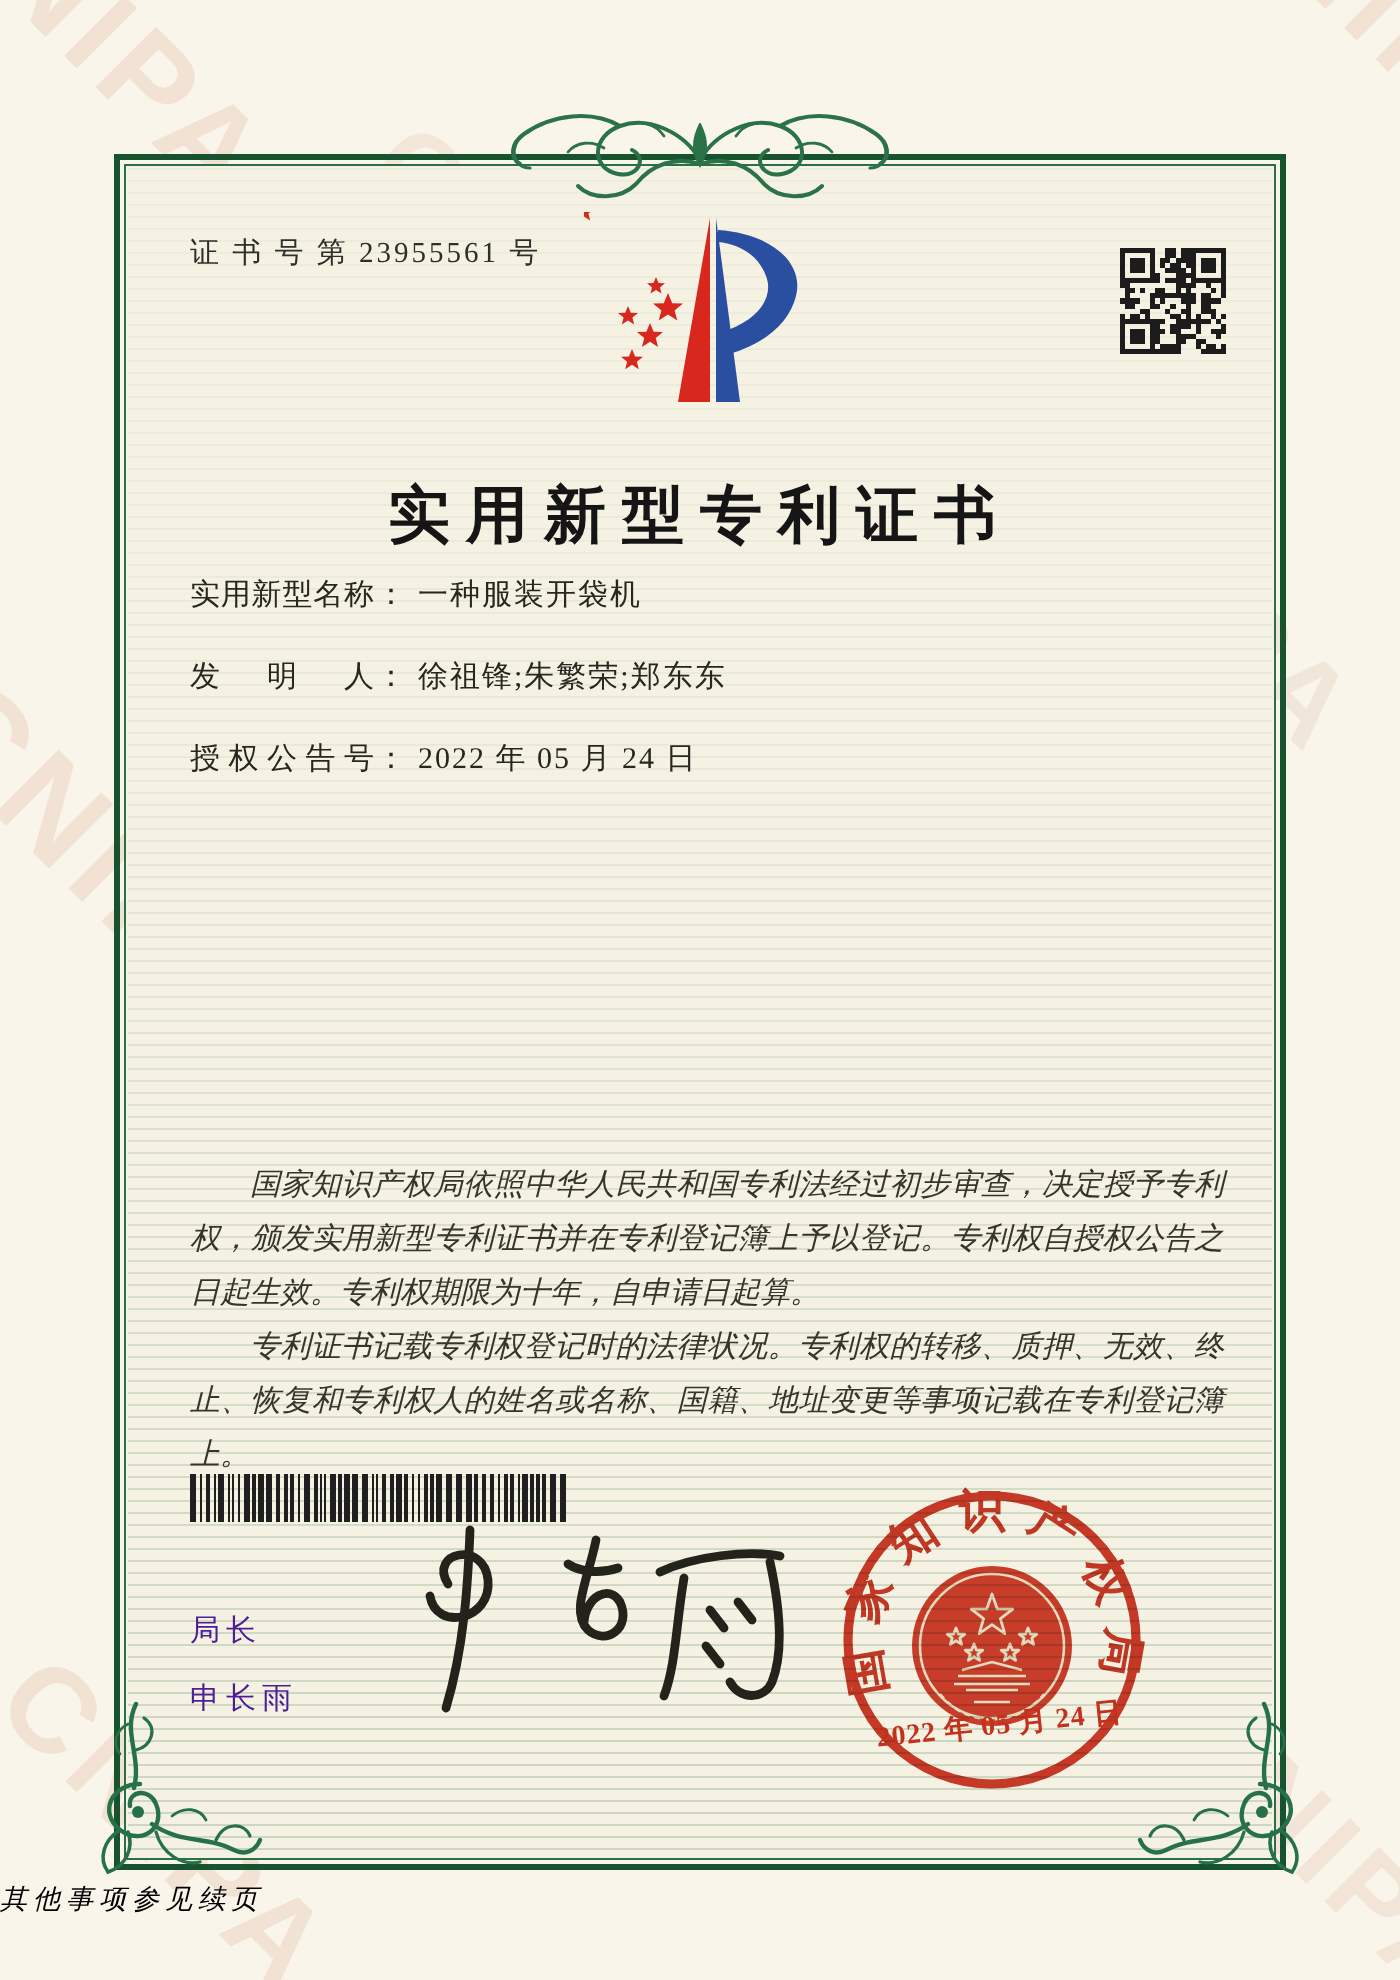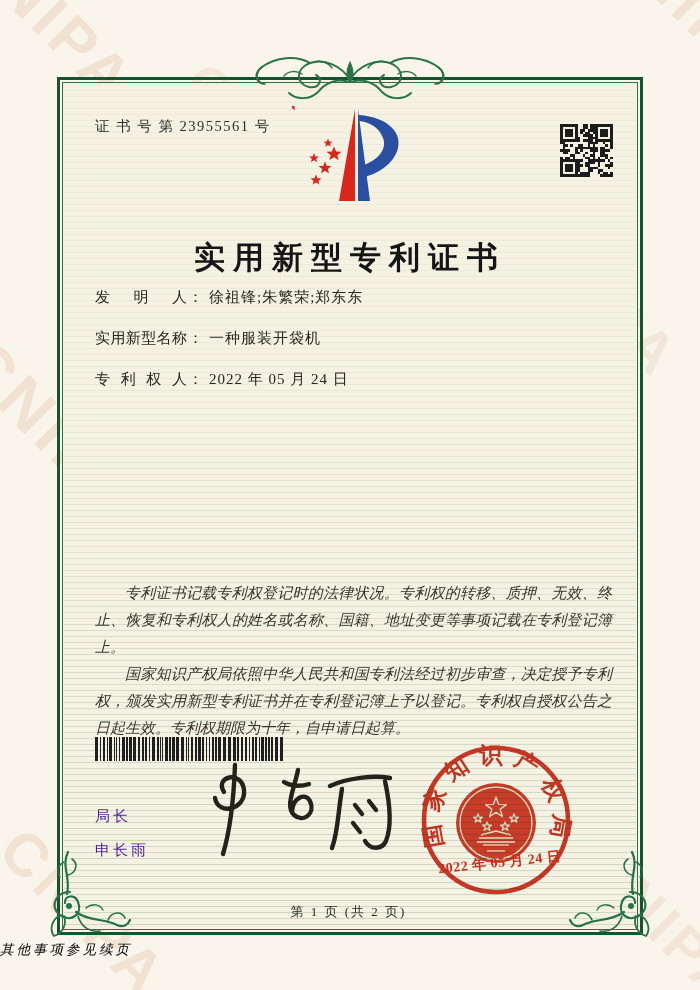--- a/index.html
+++ b/index.html
@@ -402,33 +402,33 @@
       <rect x="42.90" y="50.48" width="2.52" height="2.52" fill="#1c1c1c"></rect>
       <rect x="45.43" y="50.48" width="2.52" height="2.52" fill="#1c1c1c"></rect>
       <rect x="47.95" y="50.48" width="2.52" height="2.52" fill="#1c1c1c"></rect>
       <rect x="50.48" y="50.48" width="2.52" height="2.52" fill="#1c1c1c"></rect>
     </svg>
 
   <div class="title">实用新型专利证书</div>
 
   <div class="fields">
     <div class="frow">
+      <span class="flabel">实用新型名称</span><span class="fcolon">：</span><span class="fvalue">一种服装开袋机</span>
+    </div>
+    <div class="frow">
       <span class="flabel">发明人</span><span class="fcolon">：</span><span class="fvalue">徐祖锋;朱繁荣;郑东东</span>
     </div>
     <div class="frow">
-      <span class="flabel">实用新型名称</span><span class="fcolon">：</span><span class="fvalue">一种服装开袋机</span>
-    </div>
-    <div class="frow">
-      <span class="flabel">专利权人</span><span class="fcolon">：</span><span class="fvalue">2022 年 05 月 24 日</span>
+      <span class="flabel">授权公告号</span><span class="fcolon">：</span><span class="fvalue">2022 年 05 月 24 日</span>
     </div>
   </div>
 
   <div class="body-text">
+    <p>国家知识产权局依照中华人民共和国专利法经过初步审查，决定授予专利权，颁发实用新型专利证书并在专利登记簿上予以登记。专利权自授权公告之日起生效。专利权期限为十年，自申请日起算。</p>
     <p>专利证书记载专利权登记时的法律状况。专利权的转移、质押、无效、终止、恢复和专利权人的姓名或名称、国籍、地址变更等事项记载在专利登记簿上。</p>
-    <p>国家知识产权局依照中华人民共和国专利法经过初步审查，决定授予专利权，颁发实用新型专利证书并在专利登记簿上予以登记。专利权自授权公告之日起生效。专利权期限为十年，自申请日起算。</p>
   </div>
 
   <svg class="barcode" viewBox="0 0 188 24" preserveAspectRatio="none" shape-rendering="crispEdges">
       <rect x="0" y="0" width="3" height="24" fill="#1f1f1f"></rect>
       <rect x="5" y="0" width="1" height="24" fill="#1f1f1f"></rect>
       <rect x="8" y="0" width="2" height="24" fill="#1f1f1f"></rect>
       <rect x="12" y="0" width="1" height="24" fill="#1f1f1f"></rect>
       <rect x="14" y="0" width="3" height="24" fill="#1f1f1f"></rect>
       <rect x="19" y="0" width="1" height="24" fill="#1f1f1f"></rect>
       <rect x="21" y="0" width="1" height="24" fill="#1f1f1f"></rect>
@@ -520,16 +520,15 @@
         <path d="M60,101 L98,101"></path>
         <path d="M64,94 L79,90 L94,94"></path>
         <path d="M66,104 L92,104"></path>
         <path d="M53,106 A 33 33 0 0 0 105,106" stroke-dasharray="3,2.2"></path>
         <path d="M70,110 L88,110"></path>
       </g>
     </g>
   </svg>
   <div class="seal-date">2022 年 05 月 24 日</div>
 
-  <div class="page-no">第 1 页 (共 2 页)</div>
   <div class="cont-note">其他事项参见续页</div>
 
 </div>
 
 </body></html>

